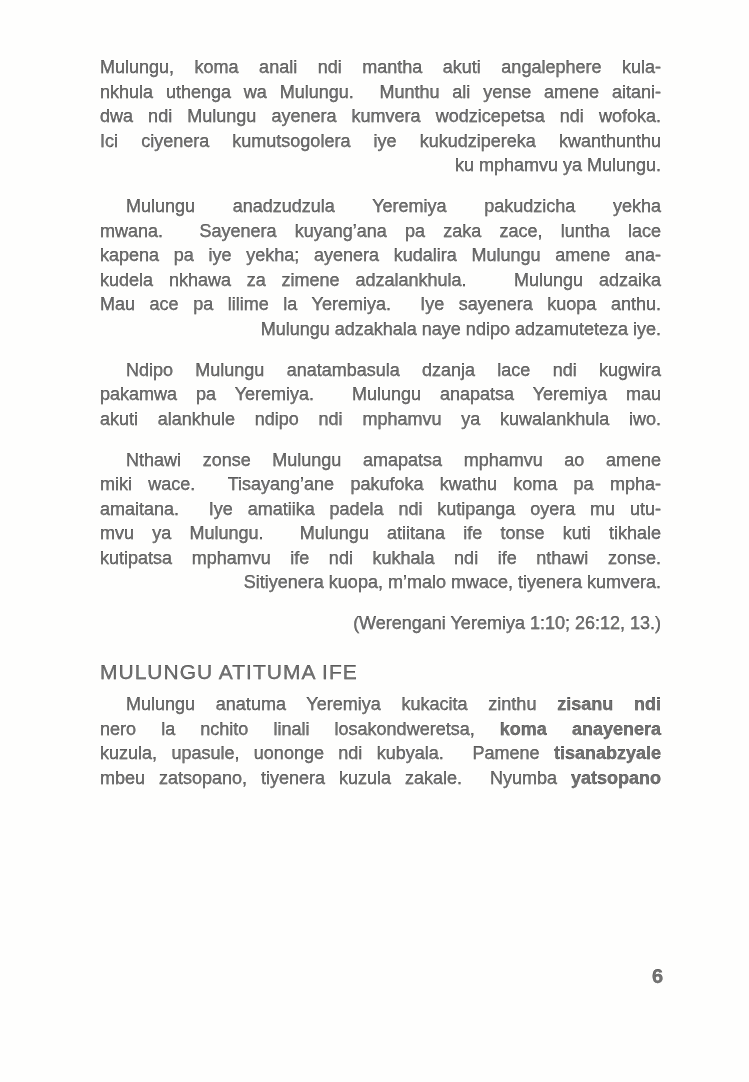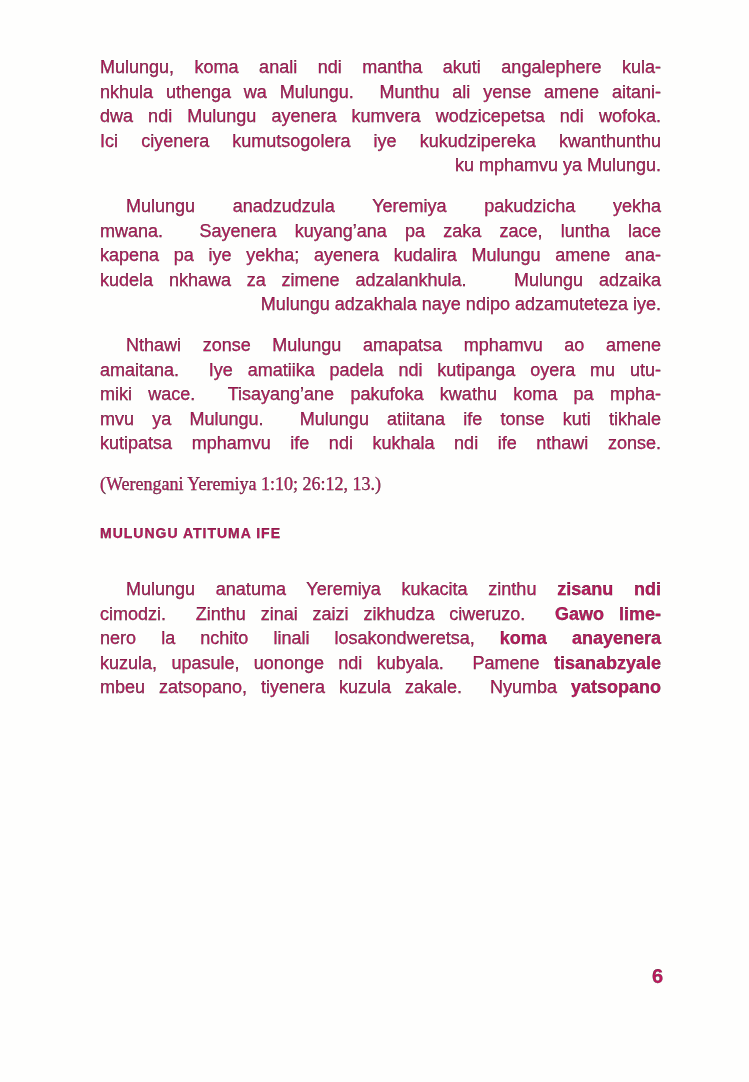--- a/index.html
+++ b/index.html
@@ -2,40 +2,40 @@
 <html><head>
 <meta charset="utf-8">
 <style>
   * { margin: 0; padding: 0; box-sizing: border-box; }
   html, body { background: #ffffff; }
   .page {
     position: relative;
     width: 749px;
     height: 1082px;
     background: #fefefd;
-    color: #be185d;
+    color: #737373;
     font-family: "Liberation Sans", "DejaVu Sans", sans-serif;
     font-size: 18px;
     line-height: 24.5px;
     overflow: hidden;
     -webkit-text-stroke: 0.25px #161616;
   }
   .text-column {
     position: absolute;
     left: 100px;
     top: 55px;
     width: 561px;
   }
   .para { margin-bottom: 16.5px; }
   .ln { text-align: right; }
   .ln.fill { text-align: justify; text-align-last: justify; }
   .ln.indent { text-indent: 26px; }
   .bold { font-weight: 700; }
-  .reference { text-align: left; margin: 0 0 24px 0; font-family: Liberation Serif, serif; }
-  .heading { letter-spacing: 1px; font-size: 14px; margin-bottom: 32px; font-weight: bold; }
+  .reference { text-align: right; margin: 0 0 24px 0; }
+  .heading { letter-spacing: 1px; font-size: 21px; margin-bottom: 8px; }
   .page-number {
     position: absolute;
     left: 652px;
     top: 964px;
     font-size: 20px;
     font-weight: 700;
   }
 </style>
 </head>
 <body>
@@ -47,35 +47,41 @@
         <div class="ln fill"><span>nkhula uthenga wa Mulungu.&nbsp; Munthu ali yense amene aitani-</span></div>
         <div class="ln fill"><span>dwa ndi Mulungu ayenera kumvera wodzicepetsa ndi wofoka.</span></div>
         <div class="ln fill"><span>Ici ciyenera kumutsogolera iye kukudzipereka kwanthunthu</span></div>
         <div class="ln"><span>ku mphamvu ya Mulungu.</span></div>
       </div>
       <div class="para">
         <div class="ln fill indent"><span>Mulungu anadzudzula Yeremiya pakudzicha yekha</span></div>
         <div class="ln fill"><span>mwana.&nbsp; Sayenera kuyang’ana pa zaka zace, luntha lace</span></div>
         <div class="ln fill"><span>kapena pa iye yekha; ayenera kudalira Mulungu amene ana-</span></div>
         <div class="ln fill"><span>kudela nkhawa za zimene adzalankhula.&nbsp;&nbsp; Mulungu adzaika</span></div>
+        <div class="ln fill"><span>Mau ace pa lilime la Yeremiya.&nbsp; Iye sayenera kuopa anthu.</span></div>
         <div class="ln"><span>Mulungu adzakhala naye ndipo adzamuteteza iye.</span></div>
+      </div>
+      <div class="para">
+        <div class="ln fill indent"><span>Ndipo Mulungu anatambasula dzanja lace ndi kugwira</span></div>
+        <div class="ln fill"><span>pakamwa pa Yeremiya.&nbsp; Mulungu anapatsa Yeremiya mau</span></div>
+        <div class="ln fill"><span>akuti alankhule ndipo ndi mphamvu ya kuwalankhula iwo.</span></div>
       </div>
       <div class="para">
       </div>
       <div class="para">
         <div class="ln fill indent"><span>Nthawi zonse Mulungu amapatsa mphamvu ao amene</span></div>
+        <div class="ln fill"><span>miki wace.&nbsp; Tisayang’ane pakufoka kwathu koma pa mpha-</span></div>
         <div class="ln fill"><span>amaitana.&nbsp; Iye amatiika padela ndi kutipanga oyera mu utu-</span></div>
-        <div class="ln fill"><span>miki wace.&nbsp; Tisayang’ane pakufoka kwathu koma pa mpha-</span></div>
         <div class="ln fill"><span>mvu ya Mulungu.&nbsp; Mulungu atiitana ife tonse kuti tikhale</span></div>
         <div class="ln fill"><span>kutipatsa mphamvu ife ndi kukhala ndi ife nthawi zonse.</span></div>
+        <div class="ln"><span>Sitiyenera kuopa, m’malo mwace, tiyenera kumvera.</span></div>
       </div>
       <div class="reference">(Werengani Yeremiya 1:10; 26:12, 13.)</div>
       <div class="heading">MULUNGU ATITUMA IFE</div>
       <div class="para">
         <div class="ln fill indent"><span>Mulungu anatuma Yeremiya kukacita zinthu </span><span class="bold">zisanu ndi</span></div>
-        <div class="ln fill"><span>cimodzi.&nbsp; Zinthu zinai zaizi zikhudza ciweruzo.&nbsp; </span><span class="bold">Gawo lime-</span></div>
         <div class="ln fill"><span>nero la nchito linali losakondweretsa, </span><span class="bold">koma anayenera</span></div>
         <div class="ln fill"><span>kuzula, upasule, uononge ndi kubyala.&nbsp; Pamene </span><span class="bold">tisanabzyale</span></div>
         <div class="ln fill"><span>mbeu zatsopano, tiyenera kuzula zakale.&nbsp; Nyumba </span><span class="bold">yatsopano</span></div>
       </div>
     </div>
   <div class="page-number">6</div>
 </div>
 
 </body></html>

